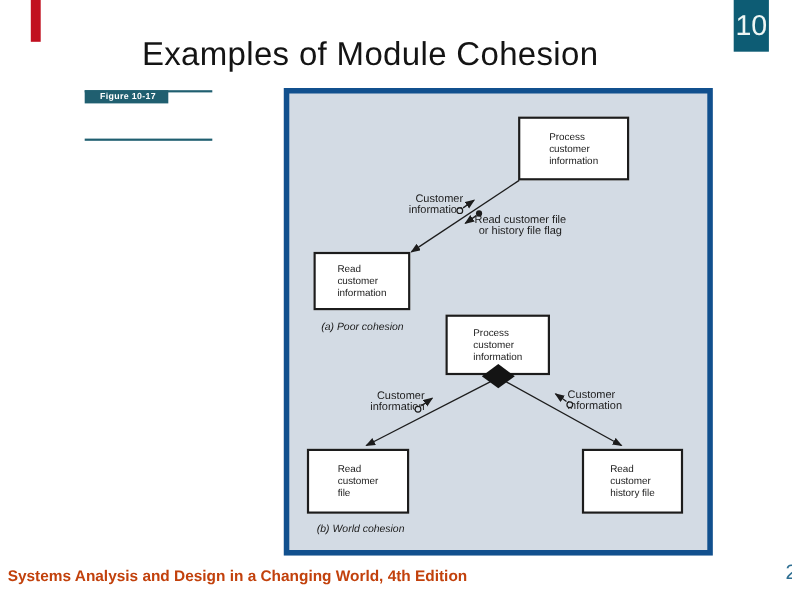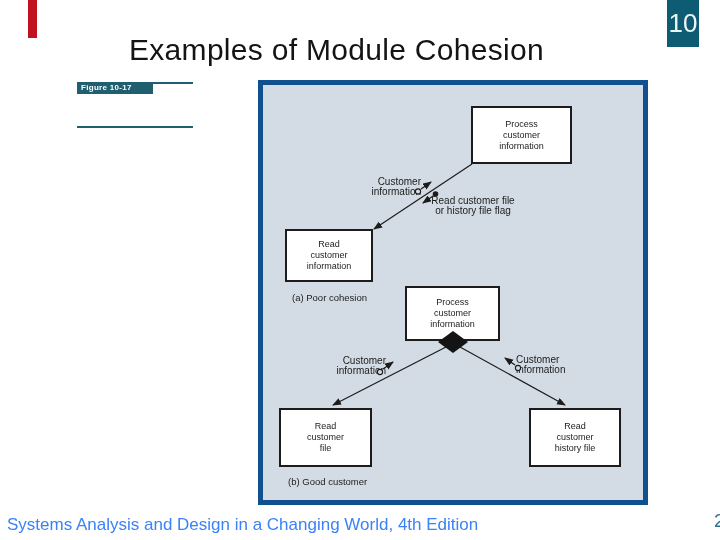--- a/index.html
+++ b/index.html
@@ -9,34 +9,34 @@
   }
   .abs{position:absolute;}
   
   .red-bar{left:28px;top:0;width:9px;height:38px;background:#c11020;}
   .page-badge{left:667px;top:0;width:32px;height:47px;background:#0d5c74;
     color:#eef6f4;font-size:26px;line-height:47px;text-align:center;}
   .title{left:129px;top:33px;font-size:30px;letter-spacing:.3px;color:#141414;white-space:nowrap;}
   
   .fig-topline{left:77px;top:82px;width:116px;height:2px;background:#205f70;}
   .fig-label{left:77px;top:82px;width:76px;height:12px;background:#205f70;color:#fff;
-    font-size:8px;font-weight:bold;line-height:12px;padding-left:4px;box-sizing:border-box;letter-spacing:.3px;}
+    font-size:8px;font-weight:bold;line-height:12px;padding-left:14px;box-sizing:border-box;letter-spacing:.3px;}
   .fig-caption{left:77px;top:97px;width:110px;font-size:9px;line-height:12px;color:#8b897f;white-space:pre-line;}
   .fig-bottomline{left:77px;top:126px;width:116px;height:2px;background:#205f70;}
   
-  .footer{left:7px;top:515px;font-size:17px;color:#3b82f6;white-space:nowrap;}
+  .footer{left:7px;top:515px;font-size:14px;color:#c2410c;white-space:nowrap;font-weight:bold;}
   .page-num{left:690px;top:510px;font-size:19px;color:#2f6f92;margin-left:24px;}
   
   .panel{left:258px;top:80px;width:390px;height:425px;background:#d3dbe4;
     border:5px solid #11508e;box-sizing:border-box;}
   .module-box{position:absolute;background:#fff;border:2px solid #1c1c1c;box-sizing:border-box;
-    display:flex;align-items:center;justify-content:center;text-align:center;
+    display:flex;align-items:center;justify-content:center;
     font-size:9px;line-height:11px;color:#1c1c1c;white-space:pre-line;}
   .dlabel{position:absolute;font-size:10px;line-height:10px;color:#1c1c1c;white-space:pre-line;}
-  .dcaption{position:absolute;font-size:9.5px;color:#1c1c1c;white-space:nowrap;}
+  .dcaption{position:absolute;font-size:9.5px;color:#1c1c1c;white-space:nowrap;font-style:italic;}
   svg.wires{position:absolute;left:0;top:0;pointer-events:none;}
 </style>
 </head>
 <body>
 
 <div class="slide">
 
   <div class="abs red-bar"></div>
   <div class="abs page-badge">10</div>
   <div class="abs title">Examples of Module Cohesion</div>
@@ -62,21 +62,21 @@
 customer
 information</div>
     <div class="module-box" style="left:16px;top:323px;width:93px;height:59px;">Read
 customer
 file</div>
     <div class="module-box" style="left:266px;top:323px;width:92px;height:59px;">Read
 customer
 history file</div>
     <div class="dlabel" style="left:29px;top:271px;width:94px;text-align:right;">Customer information</div>
     <div class="dlabel" style="left:253px;top:270px;width:94px;text-align:left;">Customer information</div>
-    <div class="dcaption" style="left:25px;top:391px;">(b) Good customer</div>
+    <div class="dcaption" style="left:25px;top:391px;">(b) World cohesion</div>
 
     <svg class="wires" width="380" height="415" viewBox="0 0 380 415">
       <defs>
         <marker id="ah" markerWidth="10" markerHeight="9" refX="8" refY="3.5" orient="auto" markerUnits="userSpaceOnUse">
           <path d="M0,0 L9,3.5 L0,7 Z" fill="#1c1c1c"></path>
         </marker>
       </defs>
 
       <line x1="209" y1="79" x2="111" y2="144" stroke="#1c1c1c" stroke-width="1.2" marker-end="url(#ah)"></line>
 

